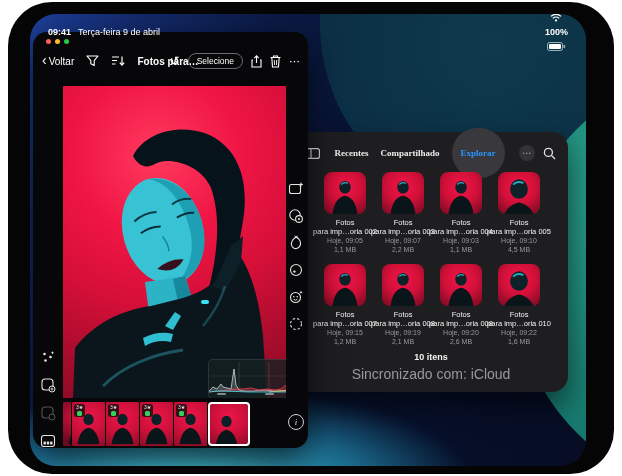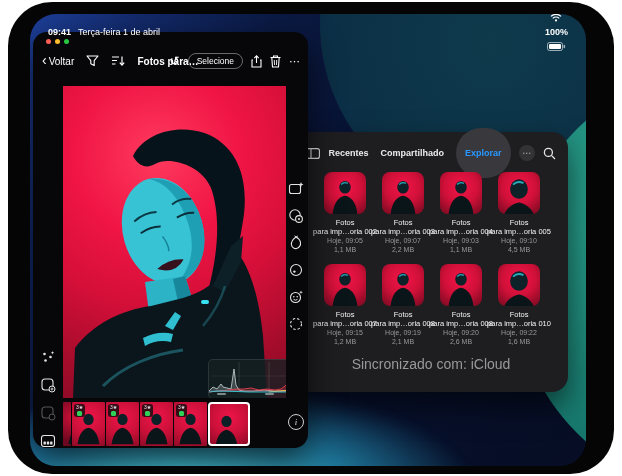--- a/index.html
+++ b/index.html
@@ -62,21 +62,21 @@
   .fs-badge{position:absolute;left:2px;top:2px;background:rgba(8,10,12,0.78);border-radius:3px;padding:1px 2px;
     display:flex;flex-direction:column;align-items:center;gap:1px;}
   .fs-badge-txt{font-size:5px;color:#e8e8e8;line-height:5px;white-space:nowrap;}
   .fs-tag{width:5px;height:5px;border-radius:1.5px;background:#30d158;}
   #info-btn{position:absolute;left:255px;top:382px;width:16px;height:16px;border:1.2px solid #cfcfcf;border-radius:50%;
     color:#dedede;font-size:9px;display:flex;align-items:center;justify-content:center;font-style:italic;font-family:"Liberation Serif",serif;}
   
   #browser{position:absolute;left:264px;top:118px;width:274px;height:260px;background:#1e1e21;border-radius:16px;
     box-shadow:0 14px 30px rgba(0,0,0,0.55);z-index:2;}
   #br-header{position:absolute;left:0;top:9px;width:100%;height:24px;display:flex;align-items:center;padding:0 12px;}
-  #br-tabs{flex:1;display:flex;align-items:center;justify-content:center;gap:12px;}
+  #br-tabs{flex:1;display:flex;align-items:center;justify-content:center;gap:12px;font-family:Liberation Serif, serif;}
   .br-tab{font-size:9px;color:#ececec;font-weight:bold;white-space:nowrap;}
   .br-tab.active{background:#39393d;border-radius:999px;padding:20px 9px;color:#2997ff;}
   #br-actions{display:flex;align-items:center;gap:8px;}
   .br-more{width:16px;height:16px;border-radius:50%;background:#333336;color:#d8d8d8;font-size:9px;
     display:flex;align-items:center;justify-content:center;letter-spacing:0.5px;}
   #file-grid{position:absolute;left:22px;top:40px;width:232px;display:grid;grid-template-columns:repeat(4,58px);row-gap:10px;}
   .g-item{width:58px;display:flex;flex-direction:column;align-items:center;}
   .g-thumb{width:42px;height:42px;border-radius:8px;overflow:hidden;
     background:radial-gradient(circle at 50% 36%,#f51549 0%,#cf1038 50%,#970c29 80%,#7a0920 100%);}
   .g-thumb svg{display:block;}
@@ -93,21 +93,21 @@
 <div id="stage">
   <div id="device">
     <div id="screen">
       <div id="wp-dark-teal" class="wp-circle"></div>
       <div id="wp-teal" class="wp-circle"></div>
       <div id="wp-glow"></div>
 
       <div id="status-bar">
         <div class="sb-left">
           <span class="sb-time">09:41</span>
-          <span class="sb-date">Terça-feira 1 de abril</span>
+          <span class="sb-date">Terça-feira 9 de abril</span>
         </div>
         <div class="sb-right">
           <span>
             <svg class="icon-svg" width="12" height="9" viewBox="0 0 12 9">
                 <path d="M1,3.4 a7,7 0 0 1 10,0" fill="none" stroke="#fff" stroke-width="1.2"></path>
                 <path d="M2.8,5.4 a4.6,4.6 0 0 1 6.4,0" fill="none" stroke="#fff" stroke-width="1.2"></path>
                 <circle cx="6" cy="7.4" r="1.1" fill="#fff"></circle>
               </svg>
           </span>
           <span>100%</span>
@@ -466,19 +466,20 @@
         <path d="M18,13 q3,-3 7,-1" fill="none" stroke="#2aa9bd" stroke-width="1.4"></path>
       </svg>
     </div>
     <div class="g-name"><span>Fotos</span><br><span>para imp…oria 010</span></div>
     <div class="g-meta">Hoje, 09:22</div>
     <div class="g-meta">1,6 MB</div>
   </div>
           </div>
 
         <div id="br-footer">
+          <div id="br-count">10 itens</div>
           <div id="br-sync">Sincronizado com: iCloud</div>
         </div>
       </div>
 
     </div>
   </div>
 </div>
 
 </body></html>

